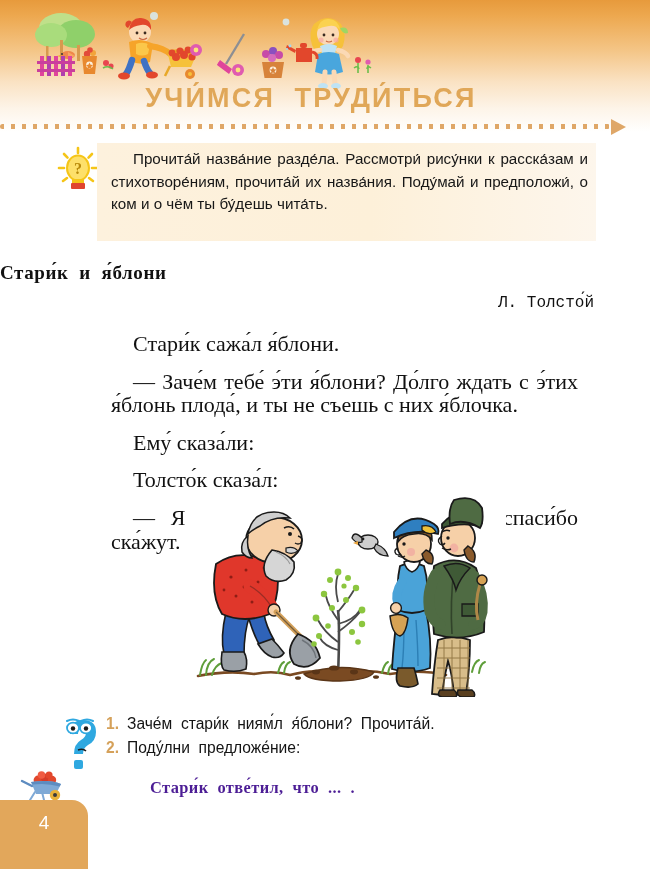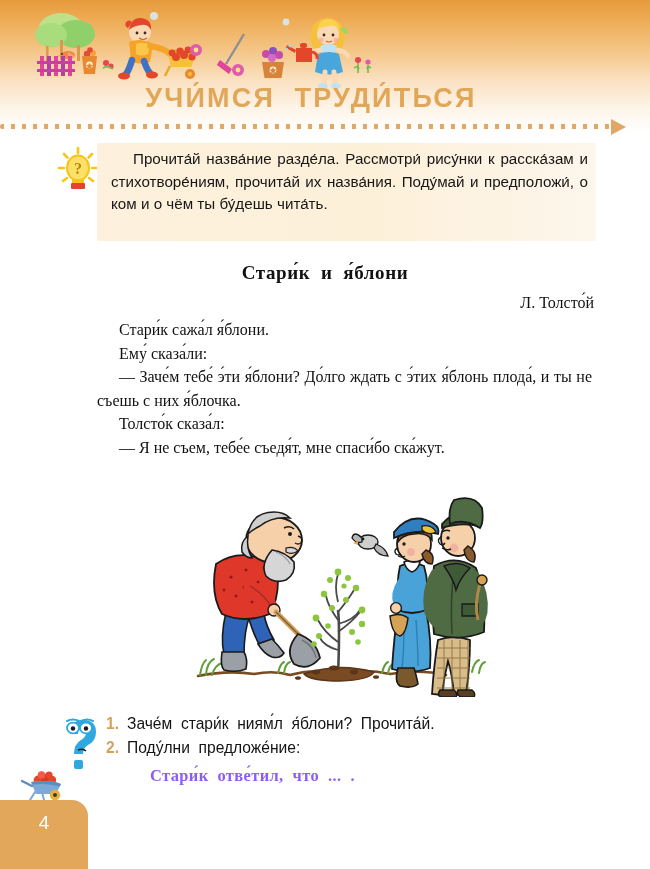--- a/index.html
+++ b/index.html
@@ -118,44 +118,43 @@
     margin: 0;
     text-indent: 22px;
     hyphens: manual;
   }
 
   
   .story-title {
     position: absolute;
     left: 0; top: 262px;
     width: 650px;
-    text-align: center;
     font-family: "Liberation Serif", serif;
     font-weight: bold;
     font-size: 19px;
     letter-spacing: 0.6px;
     color: #111111;
     white-space: pre;
   }
   .story-author {
     position: absolute;
     right: 56px; top: 294px;
-    font-family: Liberation Serif, serif;
+    font-family: Liberation Mono, monospace;
     font-size: 16px;
     color: #111111;
   }
   .story-body {
     position: absolute;
     left: 97px; top: 318px;
     width: 495px;
   }
   .story-body p {
-    margin: 0;
+    margin: 14px;
     font-family: "Liberation Serif", serif;
-    font-size: 16px;
+    font-size: 22px;
     line-height: 23.6px;
     color: #111111;
     text-align: justify;
     text-align-last: left;
     text-indent: 22px;
   }
 
   
   .story-art {
     position: absolute;
@@ -188,27 +187,27 @@
     color: #141414;
   }
   .q-num {
     color: #d5a15a;
     font-weight: bold;
     width: 21px;
     flex: 0 0 21px;
   }
   .q-text { white-space: pre; }
   .q-answer {
-    margin-top: 6px;
+    margin-top: 18px;
     margin-left: 44px;
     font-family: "Liberation Serif", serif;
     font-weight: bold;
     font-size: 16.4px;
     letter-spacing: 0.4px;
-    color: #8b5cf6;
+    color: #4c1d95;
     white-space: pre;
   }
 
   
   .page-tab {
     position: absolute;
     left: 0; top: 800px;
     width: 88px; height: 69px;
     background: #e5a champ;
     background: #e5a busy;
@@ -409,22 +408,22 @@
     <div class="intro-box">
       <p class="intro-text">Прочита́й назва́ние разде́ла. Рассмотри́ рису́нки к расска́зам и стихотворе́ниям, прочита́й их назва́ния. Поду́май и предположи́, о ком и о чём ты бу́дешь чита́ть.</p>
     </div>
   </div>
 
   <div class="story-title">Стари́к  и  я́блони</div>
   <div class="story-author">Л. Толсто́й</div>
 
   <div class="story-body">
     <p>Стари́к сажа́л я́блони.</p>
+    <p>— Заче́м тебе́ э́ти я́блони? До́лго ждать с э́тих я́блонь плода́, и ты не съешь с них я́блочка.</p>
     <p>Ему́ сказа́ли:</p>
-    <p>— Заче́м тебе́ э́ти я́блони? До́лго ждать с э́тих я́блонь плода́, и ты не съешь с них я́блочка.</p>
     <p>Толсто́к сказа́л:</p>
     <p>— Я не съем, тебе́е съедя́т, мне спаси́бо ска́жут.</p>
   </div>
 
   <svg class="story-art" viewBox="0 0 320 205" xmlns="http://www.w3.org/2000/svg">
     <rect x="0" y="0" width="320" height="205" fill="#ffffff"></rect>
 
     <path d="M6 186 q40 -8 80 -3 q45 -10 85 2 q40 -9 80 -1 q35 5 63 2 l0 9 q-150 8 -308 0z" fill="#ffffff"></path>
     <path d="M12 184 q30 -6 56 -2 q20 -4 36 1 q24 -7 48 -1 q26 -6 52 0 q30 -5 56 1" stroke="#7a4a22" stroke-width="2.6" fill="none" stroke-linecap="round"></path>
 

